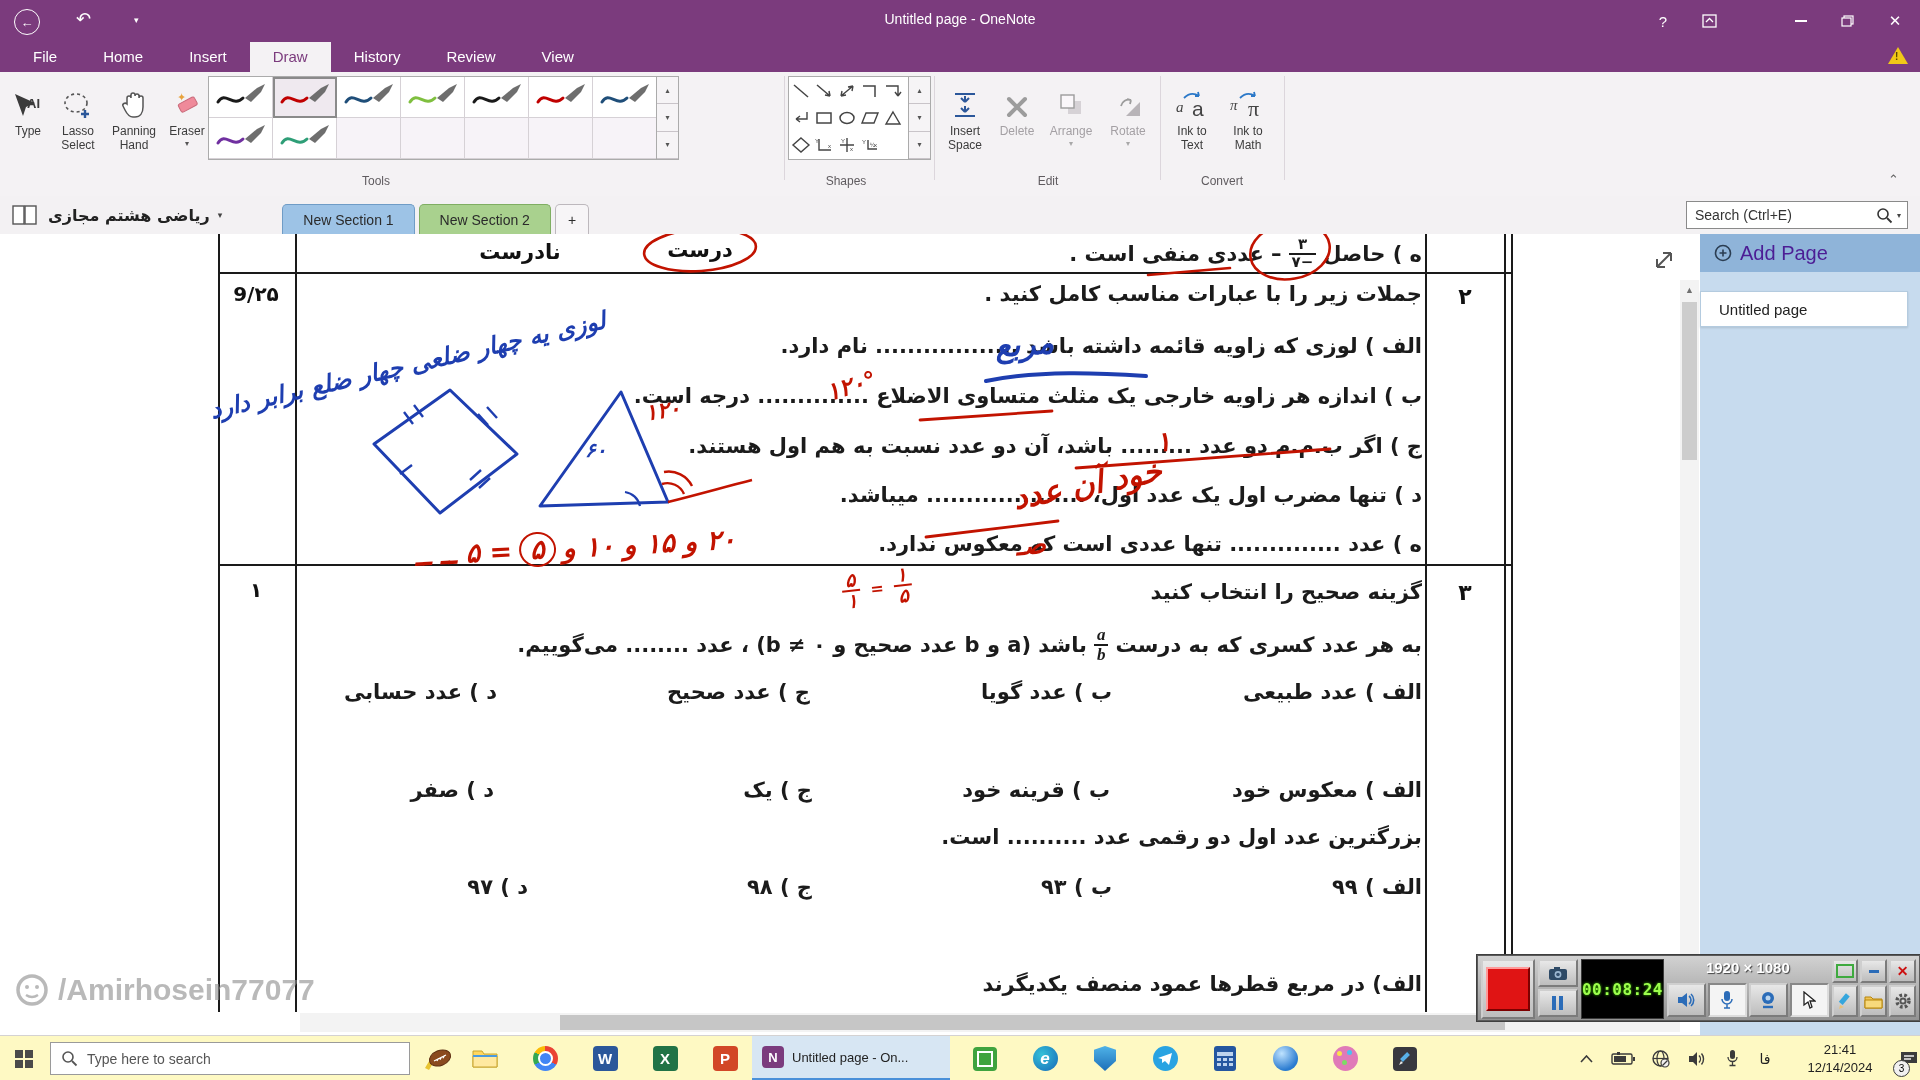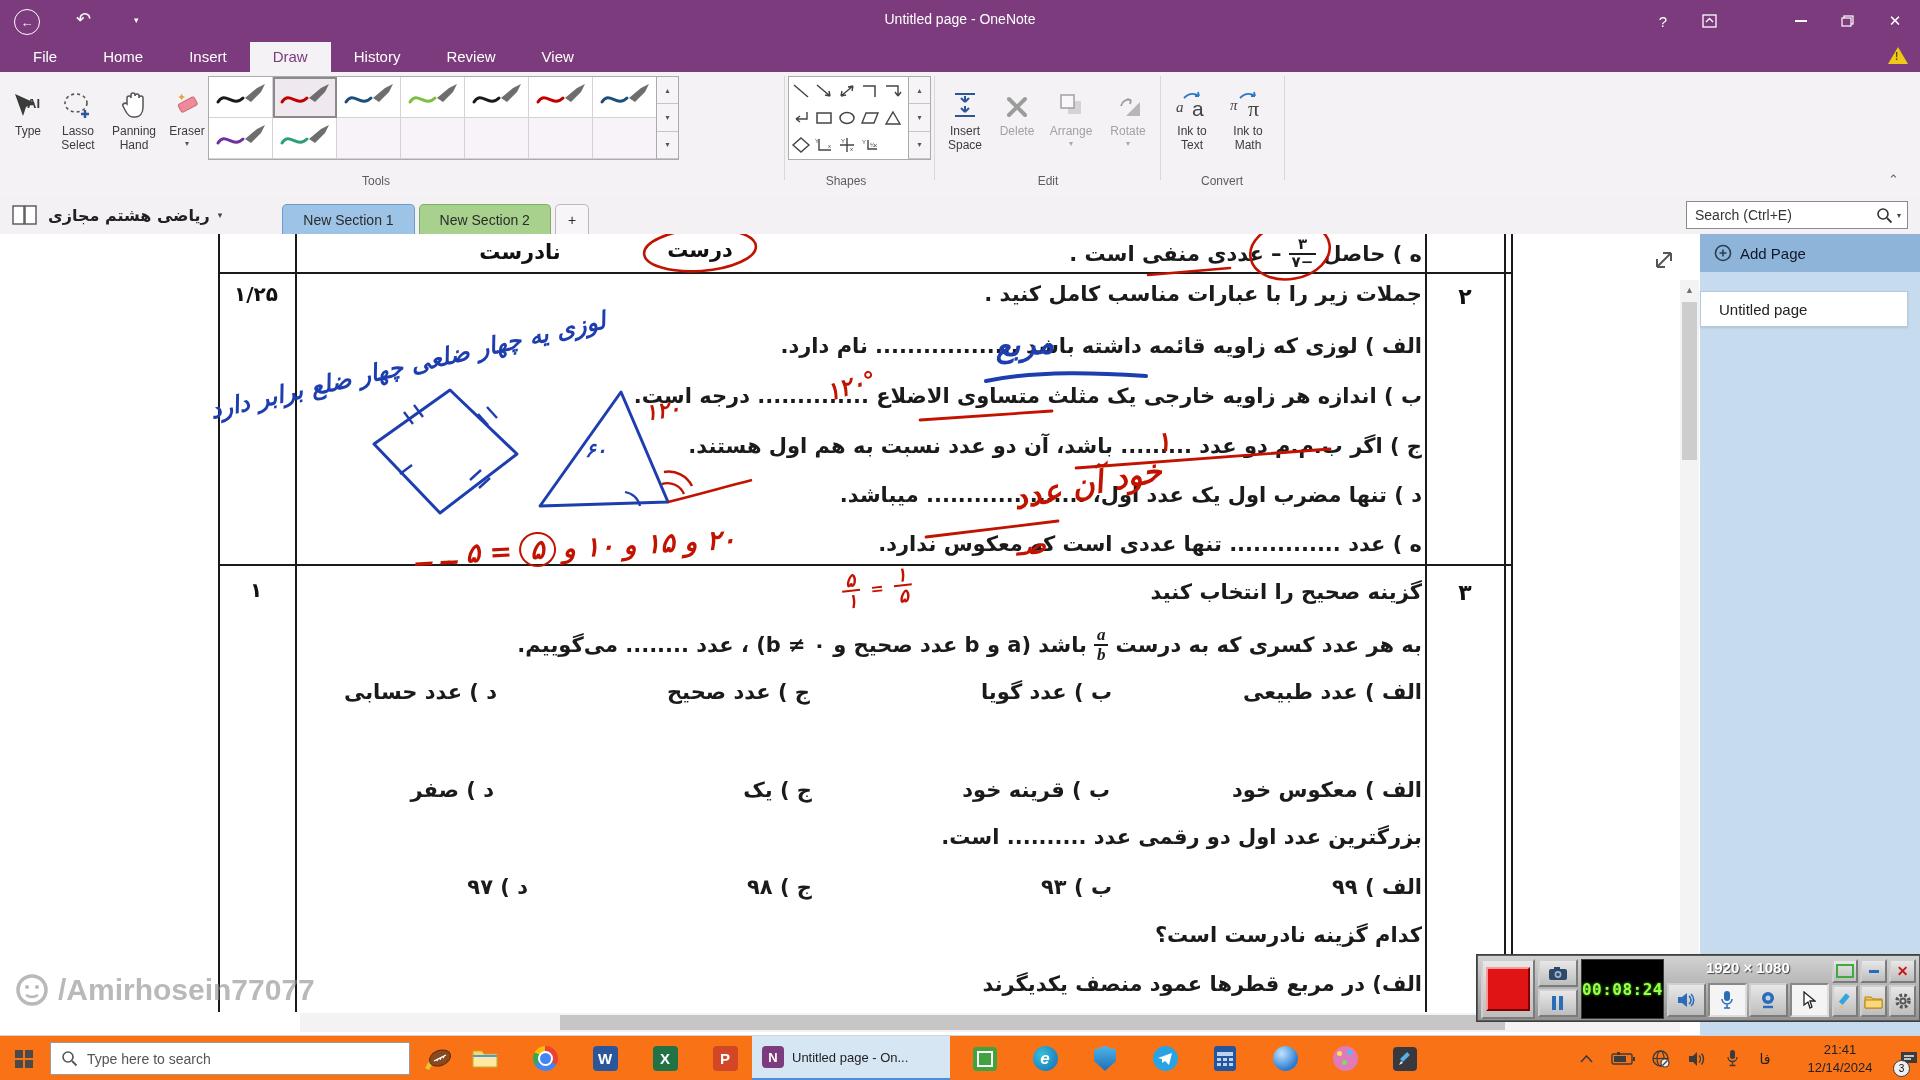--- a/index.html
+++ b/index.html
@@ -49,21 +49,21 @@
   .rfrac{display:inline-flex;flex-direction:column;align-items:center;line-height:1;font-size:19px}
   .rfrac .den{border-top:2px solid #c21300;padding:0 4px}
   
   #pagespanel{left:1700px;top:234px;width:220px;height:801px;background:#c7dbee}
   
   #recorder{left:1477px;top:955px;width:443px;height:66px;background:linear-gradient(#d2d2d2,#939393);
             border:1px solid #5a5a5a;box-shadow:0 0 0 1px #3f3f3f;display:flex;padding:3px;box-sizing:border-box;z-index:50}
   .recbtn{border:2px outset #cfcfcf;background:linear-gradient(#e8e8e8,#bdbdbd);display:flex;align-items:center;justify-content:center}
   .recbtn.on{background:#f4f4f4;border:2px inset #dcdcdc}
   
-  #taskbar{left:0;top:1035px;width:1920px;height:45px;background:#f97316;border-top:1px solid #d4d2d2}
+  #taskbar{left:0;top:1035px;width:1920px;height:45px;background:#fef9c3;border-top:1px solid #d4d2d2}
   .tbicon{position:absolute;top:0;height:45px;width:46px;display:flex;align-items:center;justify-content:center}
   .appsq{width:25px;height:25px;border-radius:4px;color:#fff;font-weight:700;font-size:15px;display:flex;align-items:center;justify-content:center}
   .trayico{position:absolute;top:0;height:45px;display:flex;align-items:center;justify-content:center}
   svg{display:block}
 </style>
 </head>
 <body>
 
 <div id="stage">
 
@@ -434,21 +434,21 @@
     <div class="abs" style="left:1020px;top:-2px;width:402px;height:44px;display:flex;direction:rtl;align-items:center;gap:7px;font-family:'DejaVu Sans',sans-serif;font-weight:700;font-size:21px;color:#1b1b1b">
       <span>ه ) حاصل</span>
       <span class="frac">
         <span>۳</span>
         <span class="den" dir="ltr">۷−</span>
       </span>
       <span>– عددی منفی است .</span>
     </div>
 
     <div class="cellnum" style="left:1427px;top:50px;width:76px">۲</div>
-    <div class="cellnum" style="left:219px;top:48px;width:74px;font-size:20px">۱/۲۵</div>
+    <div class="cellnum" style="left:219px;top:48px;width:74px;font-size:20px">9/۲۵</div>
     <div class="wline" style="top:48px">جملات زیر را با عبارات مناسب کامل کنید .</div>
     <div class="wline" style="top:100px">الف ) لوزی که زاویه قائمه داشته باشد .................. نام دارد.</div>
     <div class="wline" style="top:150px">ب ) اندازه هر زاویه خارجی یک مثلث متساوی الاضلاع .............. درجه است.</div>
     <div class="wline" style="top:249px">د ) تنها مضرب اول یک عدد اول، .................... میباشد.</div>
     <div class="wline" style="top:200px">ج ) اگر ب.م.م دو عدد ......... باشد، آن دو عدد نسبت به هم اول هستند.</div>
     <div class="wline" style="top:298px">ه ) عدد .............. تنها عددی است که معکوس ندارد.</div>
 
     <div class="cellnum" style="left:1427px;top:346px;width:76px">۳</div>
     <div class="cellnum" style="left:219px;top:344px;width:74px;font-size:20px">۱</div>
     <div class="wline" style="top:346px">گزینه صحیح را انتخاب کنید</div>
@@ -472,21 +472,20 @@
       <span class="opt" style="right:610px">ج ) یک</span>
       <span class="opt" style="right:928px">د ) صفر</span>
     </div>
     <div class="wline" style="top:591px">بزرگترین عدد اول دو رقمی عدد .......... است.</div>
     <div class="optrow" style="top:641px">
       <span class="opt" style="right:0">الف ) ۹۹</span>
       <span class="opt" style="right:310px">ب ) ۹۳</span>
       <span class="opt" style="right:610px">ج ) ۹۸</span>
       <span class="opt" style="right:894px">د ) ۹۷</span>
     </div>
-    <div class="wline" style="top:689px">کدام گزینه نادرست است؟</div>
     <div class="optrow" style="top:738px">
       <span class="opt" style="right:0">الف) در مربع قطرها عمود منصف یکدیگرند</span>
     </div>
 
     <div class="hw-b" style="left:235px;top:72px;width:370px;font-size:24px;transform:rotate(-13deg);transform-origin:100% 50%;direction:rtl;text-align:left">لوزی یه چهار ضلعی چهار ضلع برابر دارد</div>
     <div class="hw-b" style="left:995px;top:92px;font-size:31px;transform:rotate(-4deg)">مربع</div>
     <div class="hw-b" style="left:585px;top:204px;font-size:20px">۶۰</div>
     <div class="hw-r" style="left:645px;top:164px;font-size:22px;transform:rotate(-8deg)">۱۲۰</div>
     <div class="hw-r" style="left:826px;top:138px;font-size:24px;transform:rotate(-16deg)">۱۲۰°</div>
     <div class="hw-r" style="left:1156px;top:192px;font-size:27px;transform:rotate(-8deg)">۱</div>
@@ -552,21 +551,21 @@
     <div class="abs" style="left:300px;top:779px;width:1380px;height:19px;background:#f3f3f3"></div>
     <div class="abs" style="left:560px;top:781px;width:945px;height:15px;background:#c6c6c6"></div>
   </div>
 
   <div class="abs" id="pagespanel">
     <div style="height:38px;background:#8fb4d9;display:flex;align-items:center;padding-left:14px;gap:8px">
       <svg width="18" height="18" viewBox="0 0 18 18">
         <circle cx="9" cy="9" r="7.5" fill="none" stroke="#2b3d52" stroke-width="1.6"></circle>
           <path d="M9,5.5 V12.5 M5.5,9 H12.5" stroke="#2b3d52" stroke-width="1.6"></path>
       </svg>
-      <span style="font-size:15px;color:#0f172a">Add Page</span>
+      <span style="font-size:20px;color:#4c1d95">Add Page</span>
     </div>
     <div style="position:absolute;left:0;top:57px;width:208px;height:36px;background:#fff;border:1px solid #b4cbdf;display:flex;align-items:center;padding-left:18px;box-sizing:border-box;box-shadow:0 1px 2px rgba(0,0,0,.12)">
       <span style="font-size:15px;color:#222">Untitled page</span>
     </div>
   </div>
 
   <div class="abs" id="recorder">
     <div class="recbtn" style="width:58px;height:56px">
       <div style="width:40px;height:40px;background:#e01414;border:2px solid;border-color:#ff9a9a #7d0000 #7d0000 #ff9a9a"></div>
     </div>

